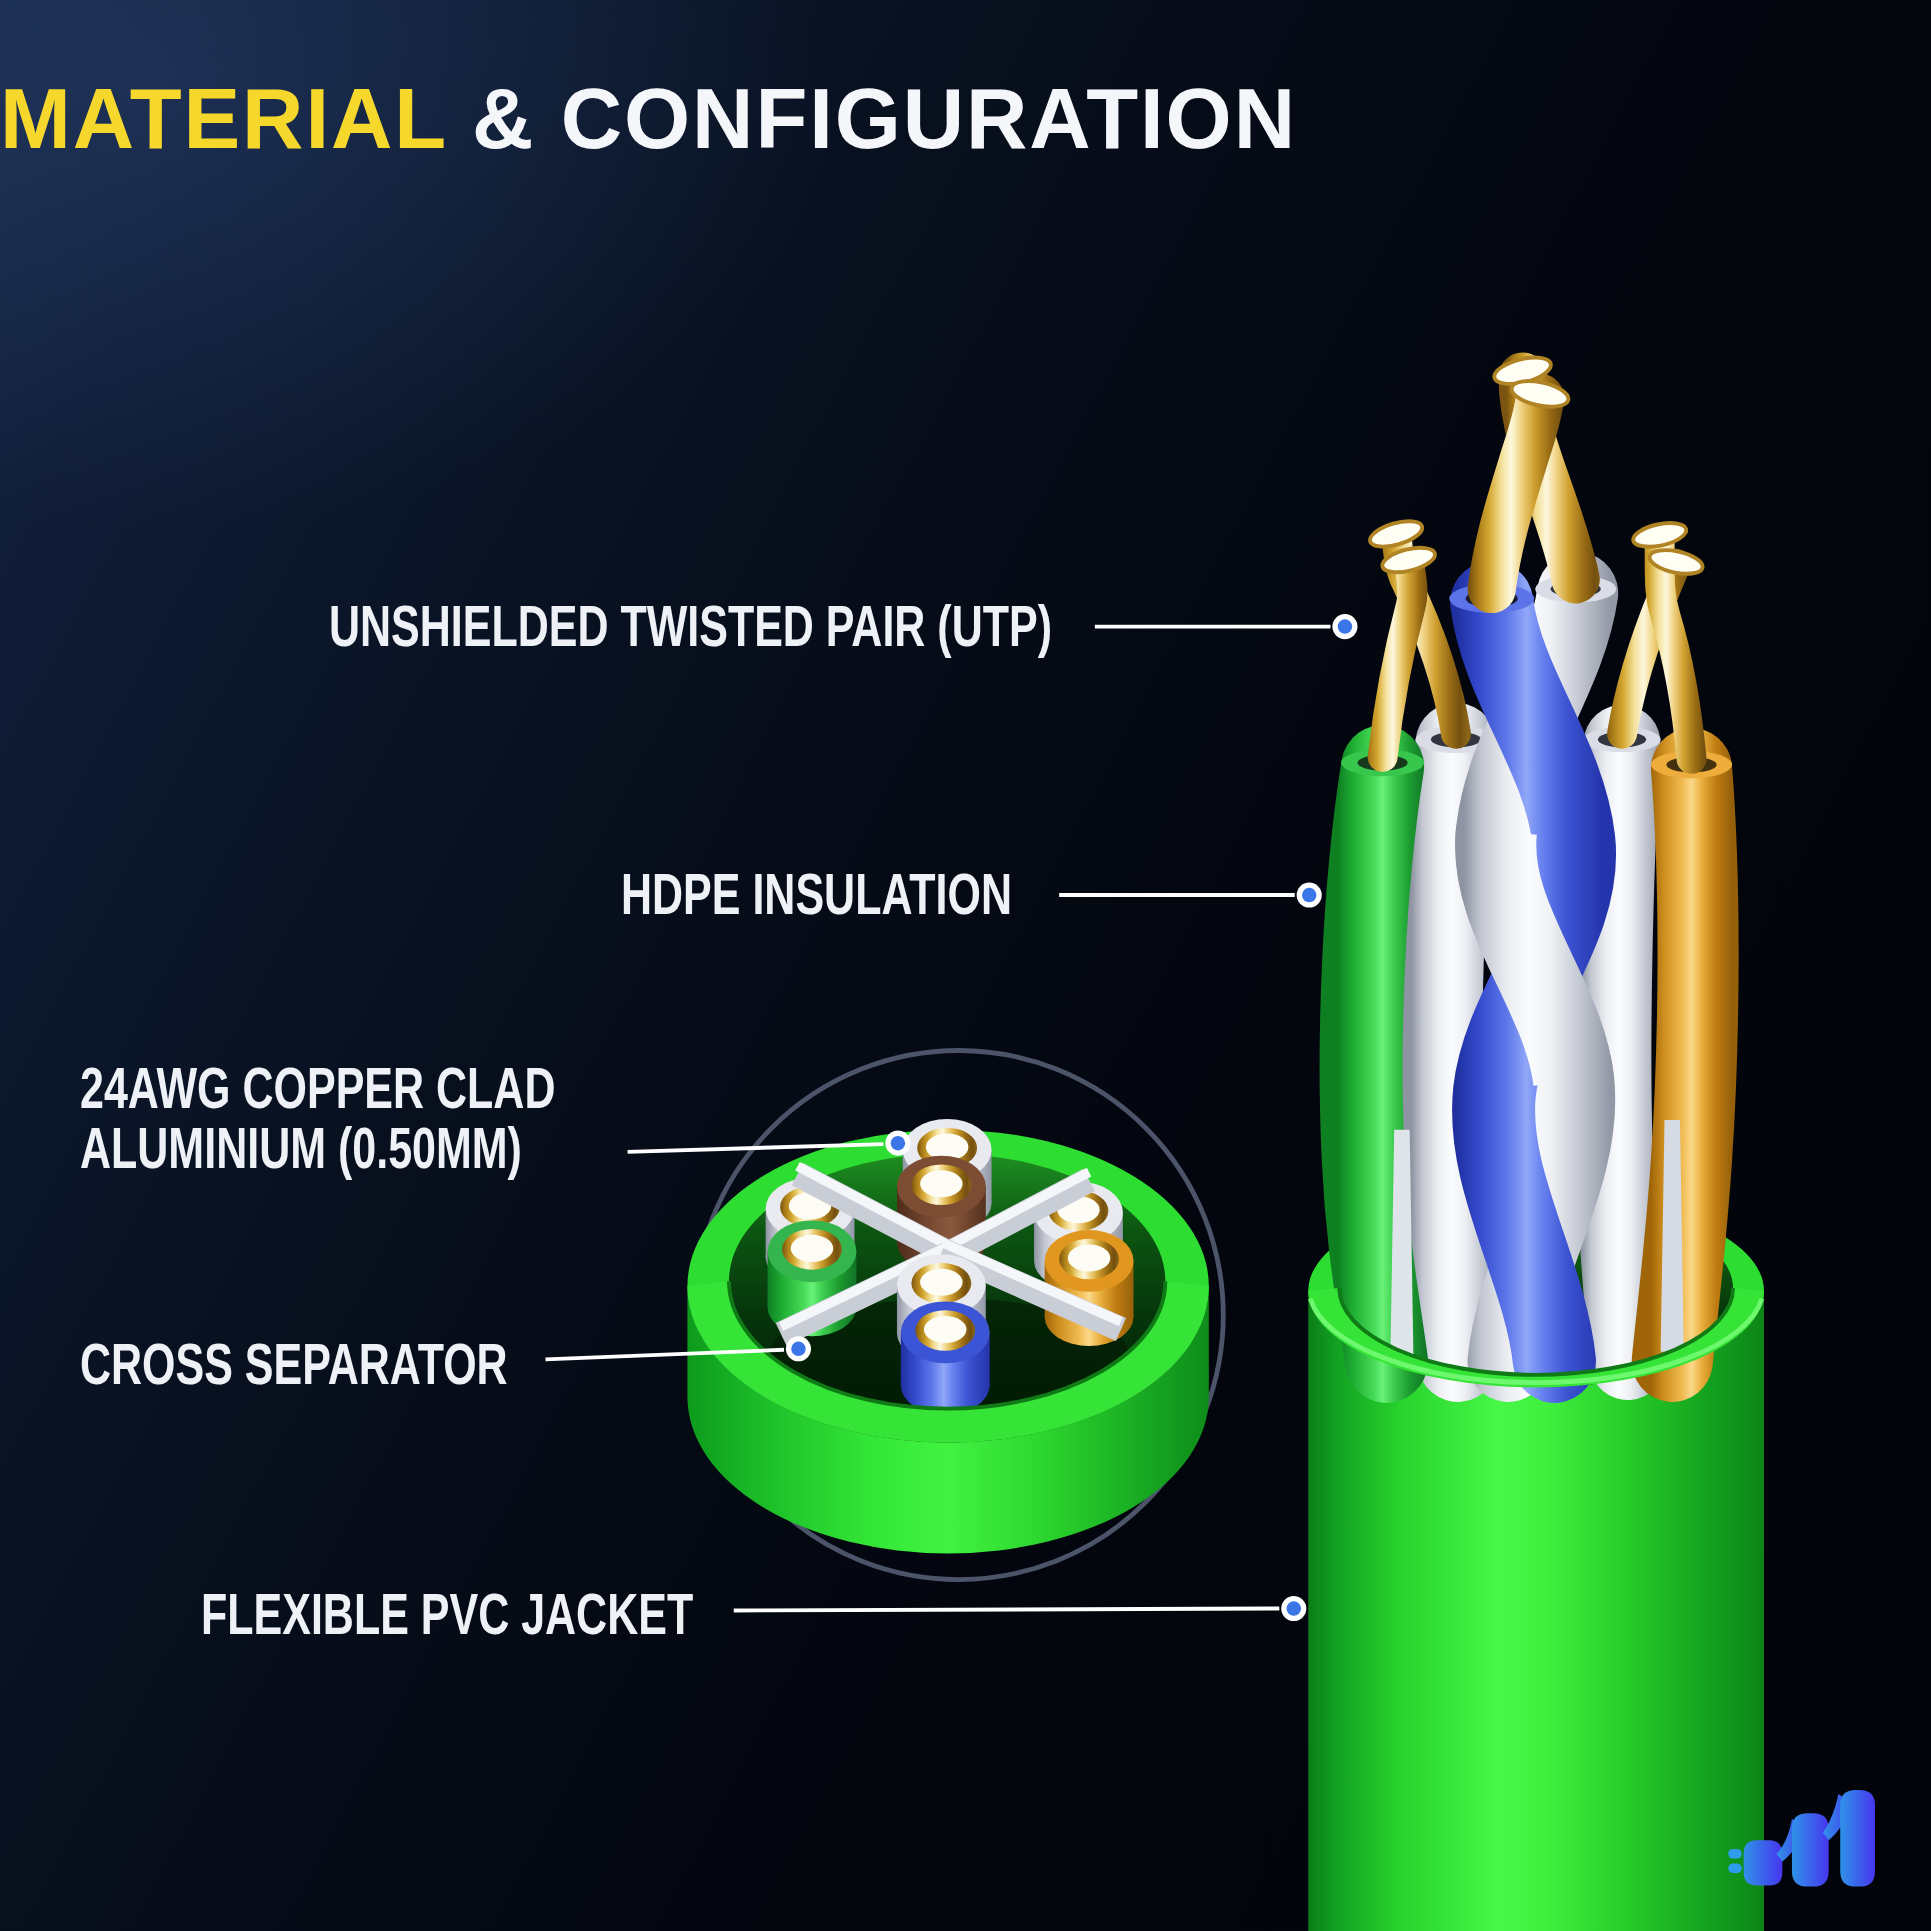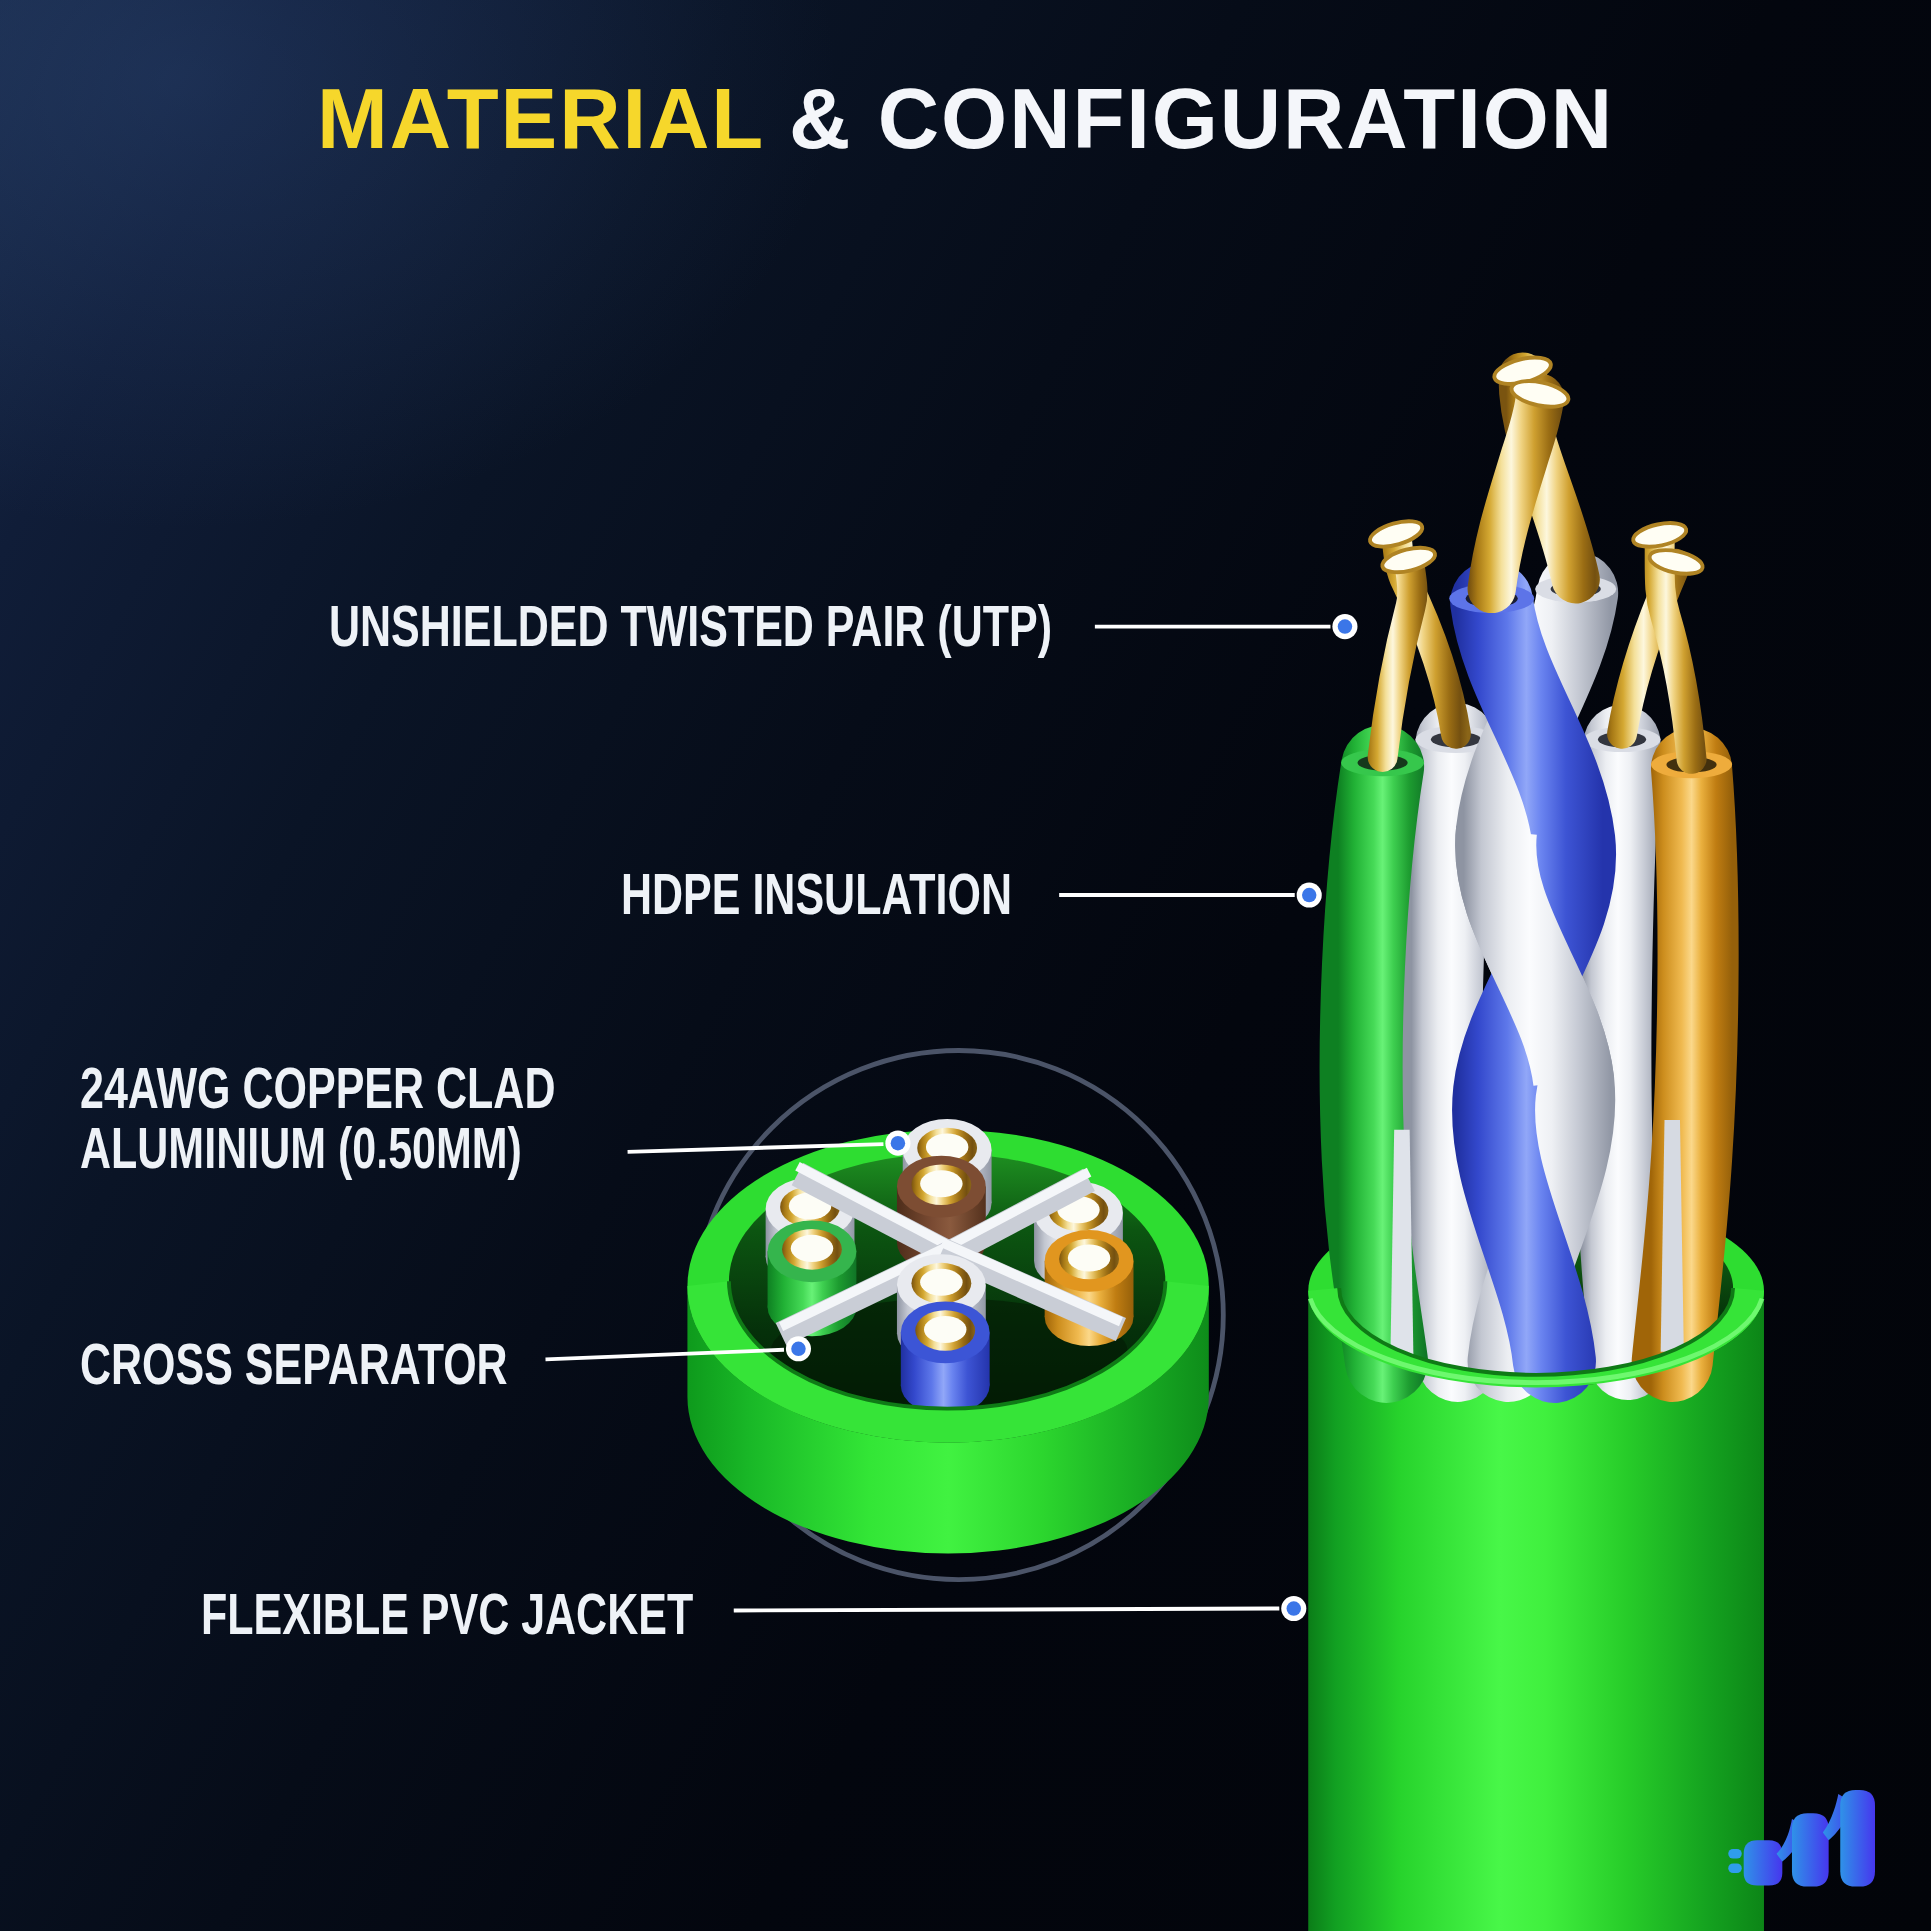--- a/index.html
+++ b/index.html
@@ -2,21 +2,21 @@
 <html><head>
 <meta charset="utf-8">
 <style>
   html,body{margin:0;padding:0;}
   body{width:1931px;height:1931px;overflow:hidden;position:relative;
     font-family:"Liberation Sans",sans-serif;
     background:
       radial-gradient(1207px 821px at 9% 4%, rgba(50,80,132,.34), rgba(0,0,0,0) 55%),
       linear-gradient(118deg,#182948 0%,#101d38 10%,#0a1426 25%,#060c18 42%,#03060e 60%,#020409 100%);}
   .abs{position:absolute;}
-  #title{left:0;top:70px;width:1931px;text-align:center;font-weight:bold;font-size:85px;letter-spacing:1.9px;color:#f4f6fa;white-space:nowrap;}
+  #title{left:0;top:70px;width:1931px;font-weight:bold;font-size:85px;letter-spacing:1.9px;color:#f4f6fa;white-space:nowrap;}
   #title .hl{color:#f6d72b;}
   .label{position:absolute;color:#eef2f7;font-weight:bold;font-size:43px;line-height:45px;transform:scaleY(1.32);white-space:nowrap;letter-spacing:0px;}
   .r{transform-origin:right center;text-align:right;}
   .l{transform-origin:left center;}
   svg{position:absolute;left:0;top:0;}
 </style>
 </head>
 <body>
 
 <svg width="1931" height="1931" viewBox="0 0 2000 2000">

